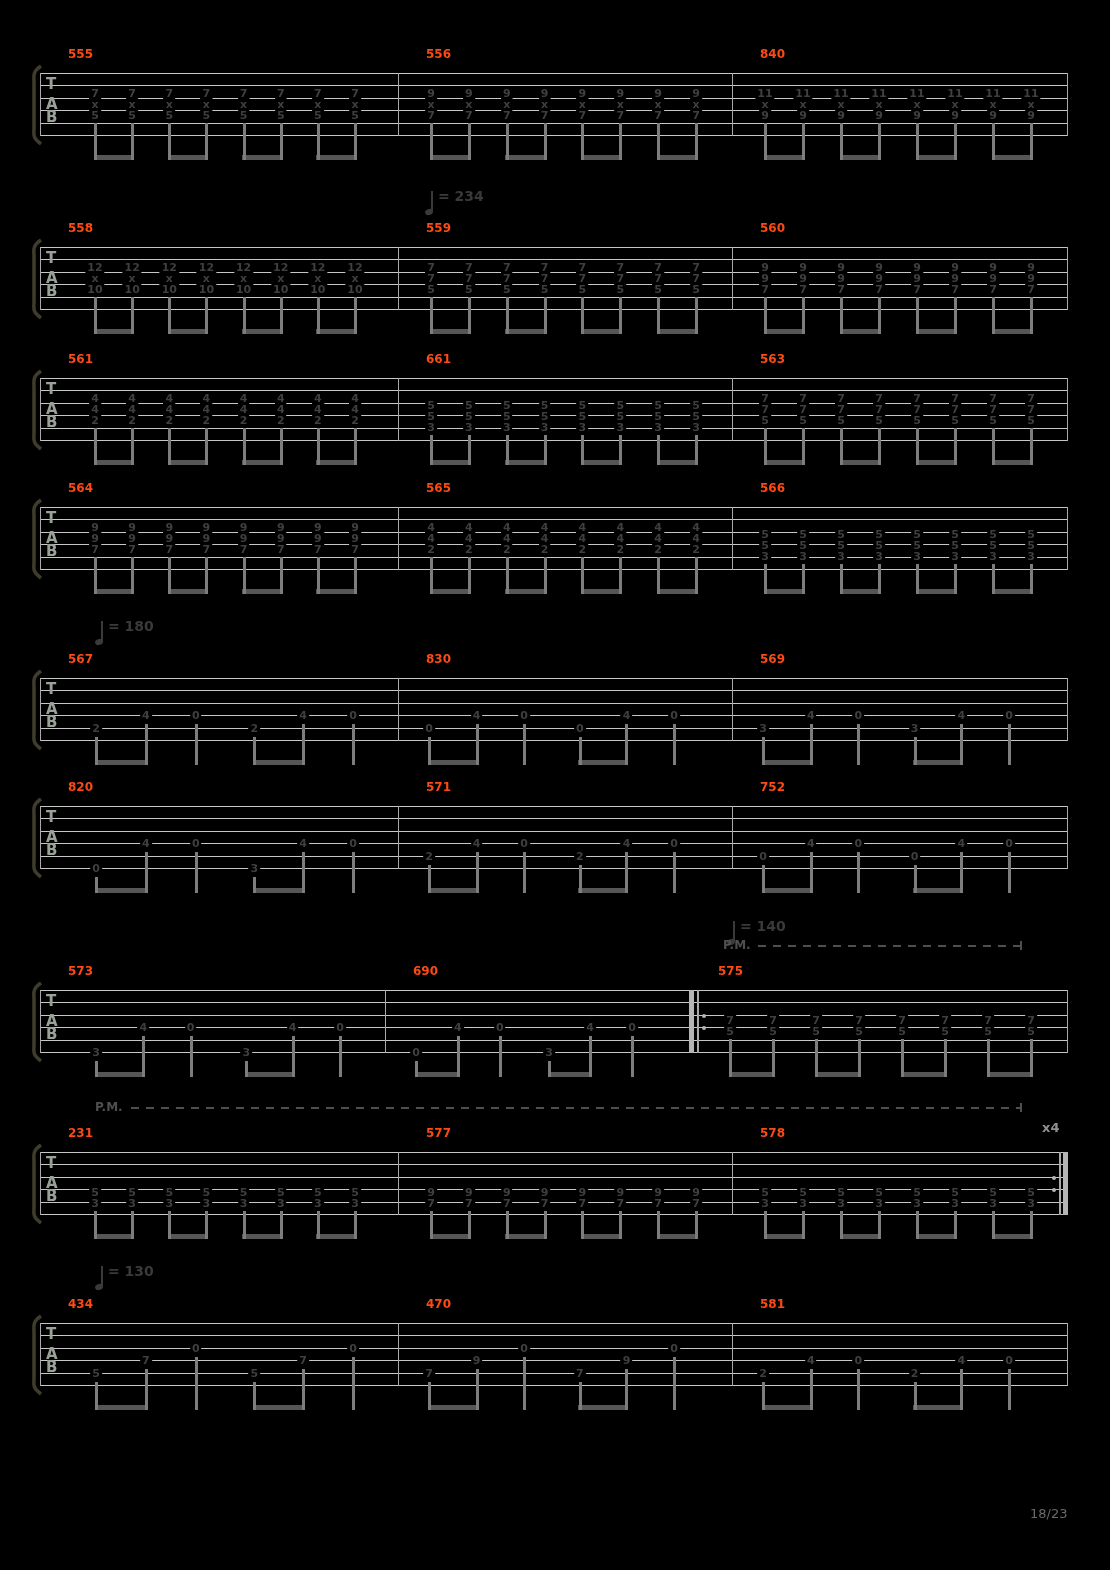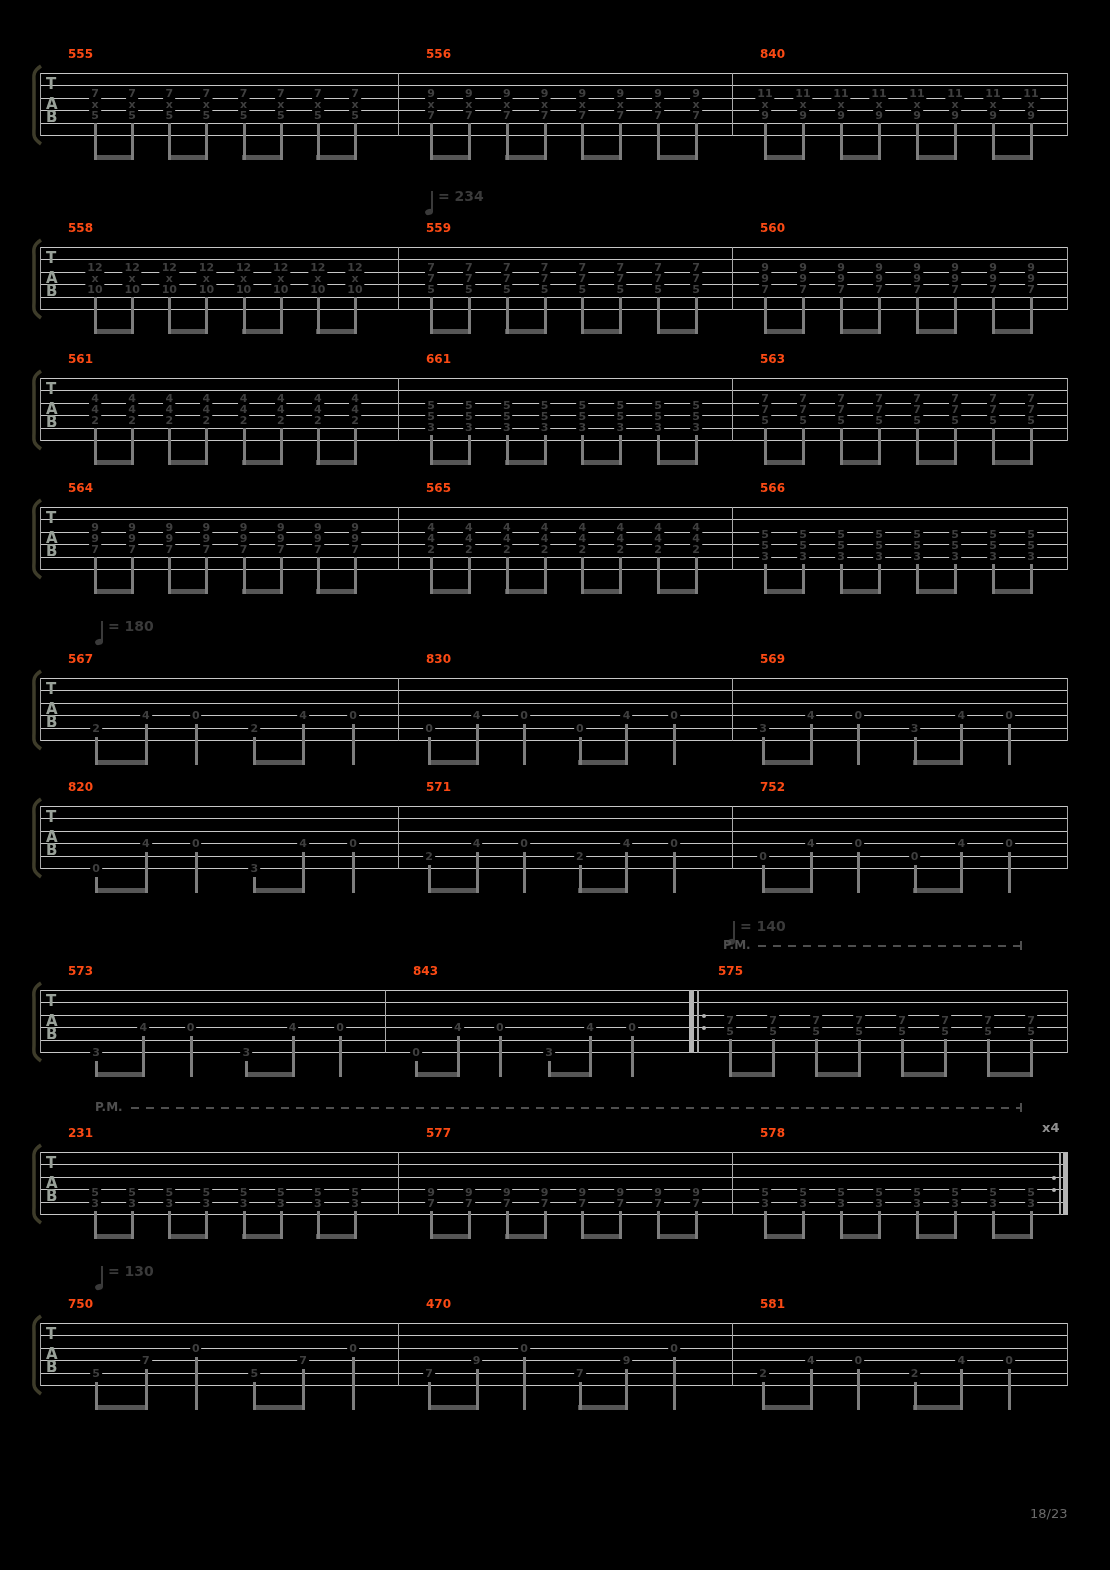--- a/index.html
+++ b/index.html
@@ -706,21 +706,21 @@
       <div class="fret" style="left: 292.664px; top: 1027.2px;">4</div>
       <div class="fret" style="left: 340px; top: 1027.2px;">0</div>
       <div class="beam" style="left: 94.5px; top: 1072px; width: 50.336px;"></div>
       <div class="beam" style="left: 244.804px; top: 1072px; width: 49.36px;"></div>
       <div class="stem" style="left: 95px; top: 1061px; height: 16px;"></div>
       <div class="stem" style="left: 142.336px; top: 1036.2px; height: 40.8px;"></div>
       <div class="stem" style="left: 189.672px; top: 1036.2px; height: 40.8px;"></div>
       <div class="stem" style="left: 245.304px; top: 1061px; height: 16px;"></div>
       <div class="stem" style="left: 291.664px; top: 1036.2px; height: 40.8px;"></div>
       <div class="stem" style="left: 339px; top: 1036.2px; height: 40.8px;"></div>
-      <div class="mnum" style="left: 413px; top: 964px;">843</div>
+      <div class="mnum" style="left: 413px; top: 964px;">690</div>
       <div class="fret" style="left: 416px; top: 1052px;">0</div>
       <div class="fret" style="left: 457.904px; top: 1027.2px;">4</div>
       <div class="fret" style="left: 499.808px; top: 1027.2px;">0</div>
       <div class="fret" style="left: 549.056px; top: 1052px;">3</div>
       <div class="fret" style="left: 590.096px; top: 1027.2px;">4</div>
       <div class="fret" style="left: 632px; top: 1027.2px;">0</div>
       <div class="beam" style="left: 414.5px; top: 1072px; width: 44.904px;"></div>
       <div class="beam" style="left: 547.556px; top: 1072px; width: 44.04px;"></div>
       <div class="stem" style="left: 415px; top: 1061px; height: 16px;"></div>
       <div class="stem" style="left: 456.904px; top: 1036.2px; height: 40.8px;"></div>
@@ -881,21 +881,21 @@
       <div class="clefl" style="left: 46px; top: 1360px;">B</div>
       <div class="barline" style="left: 40px; top: 1323px; height: 63px;"></div>
       <div class="barline" style="left: 398px; top: 1323px; height: 63px;"></div>
       <div class="barline" style="left: 732px; top: 1323px; height: 63px;"></div>
       <div class="barline" style="left: 1067px; top: 1323px; height: 63px;"></div>
       <div class="tempo" style="left: 95px; top: 1263px; width: 70px; height: 30px;">
         <div class="nhead" style="left: 0px; top: 21px;"></div>
         <div class="nstem" style="left: 6px; top: 3px; height: 21px;"></div>
         <div class="txt">= 130</div>
       </div>
-      <div class="mnum" style="left: 68px; top: 1297px;">750</div>
+      <div class="mnum" style="left: 68px; top: 1297px;">434</div>
       <div class="fret" style="left: 96px; top: 1372.6px;">5</div>
       <div class="fret" style="left: 145.858px; top: 1360.2px;">7</div>
       <div class="fret" style="left: 195.716px; top: 1347.8px;">0</div>
       <div class="fret" style="left: 254.312px; top: 1372.6px;">5</div>
       <div class="fret" style="left: 303.142px; top: 1360.2px;">7</div>
       <div class="fret" style="left: 353px; top: 1347.8px;">0</div>
       <div class="beam" style="left: 94.5px; top: 1405px; width: 52.858px;"></div>
       <div class="beam" style="left: 252.812px; top: 1405px; width: 51.83px;"></div>
       <div class="stem" style="left: 95px; top: 1381.6px; height: 28.4px;"></div>
       <div class="stem" style="left: 144.858px; top: 1369.2px; height: 40.8px;"></div>

